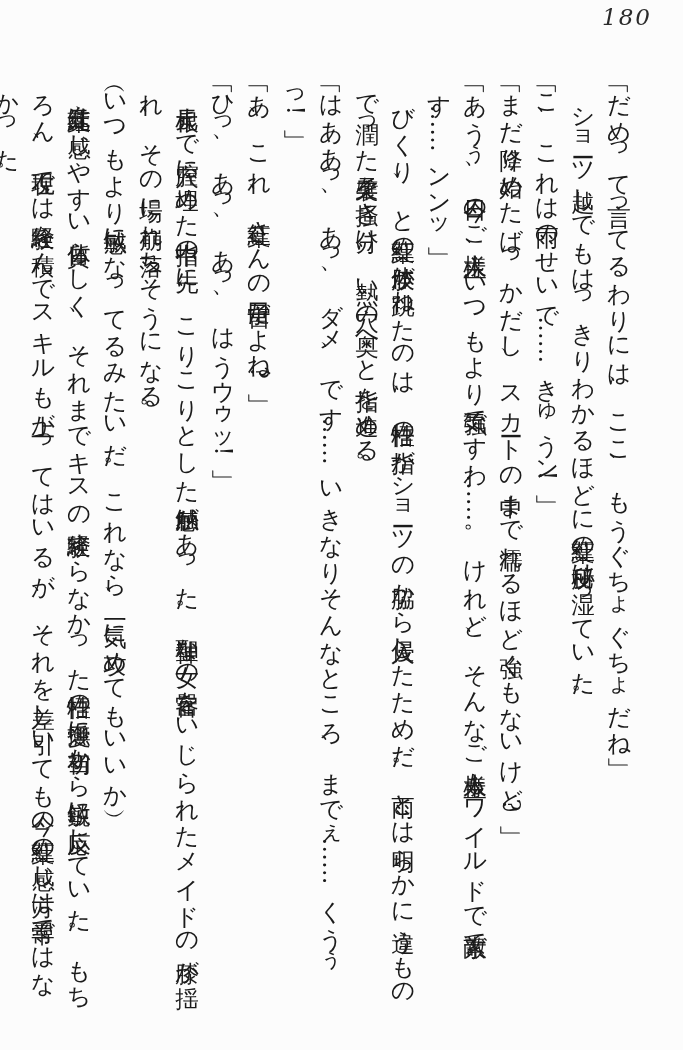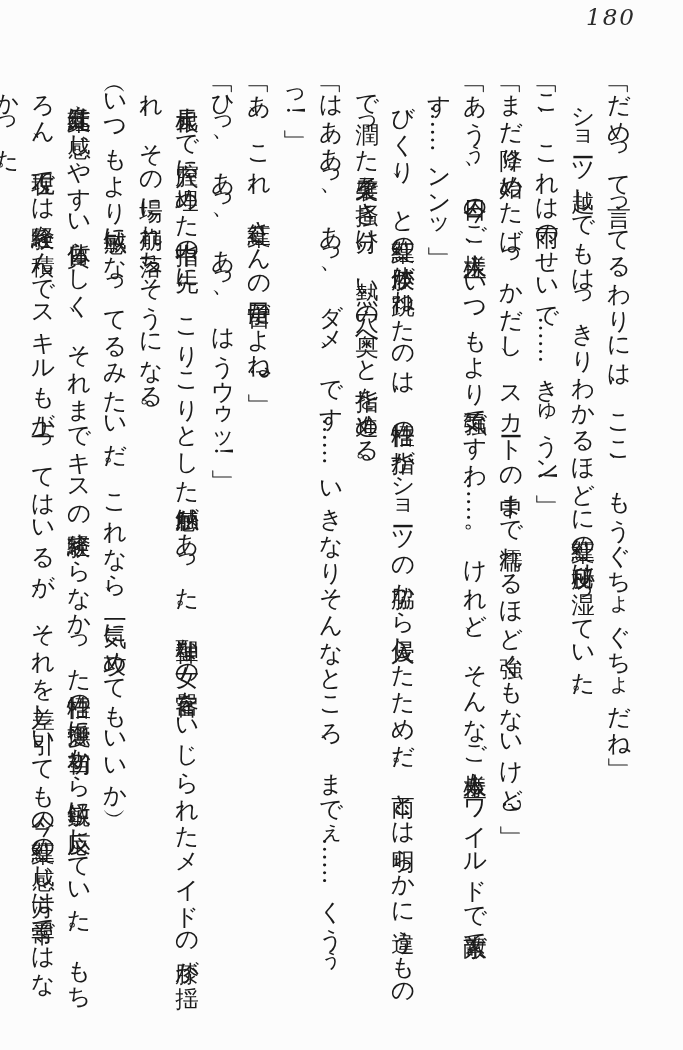--- a/index.html
+++ b/index.html
@@ -10,21 +10,21 @@
   .book-page {
     position: relative;
     width: 683px;
     height: 1050px;
     background: #fcfcfc;
     overflow: hidden;
   }
   .page-number {
     position: absolute;
     top: 4px;
-    left: 586px;
+    left: 602px;
     font-family: "DejaVu Serif", serif;
     font-style: italic;
     font-size: 23px;
     letter-spacing: 2px;
     color: #2b2b2b;
   }
   .text-block {
     position: absolute;
     top: 78px;
     right: 46px;

